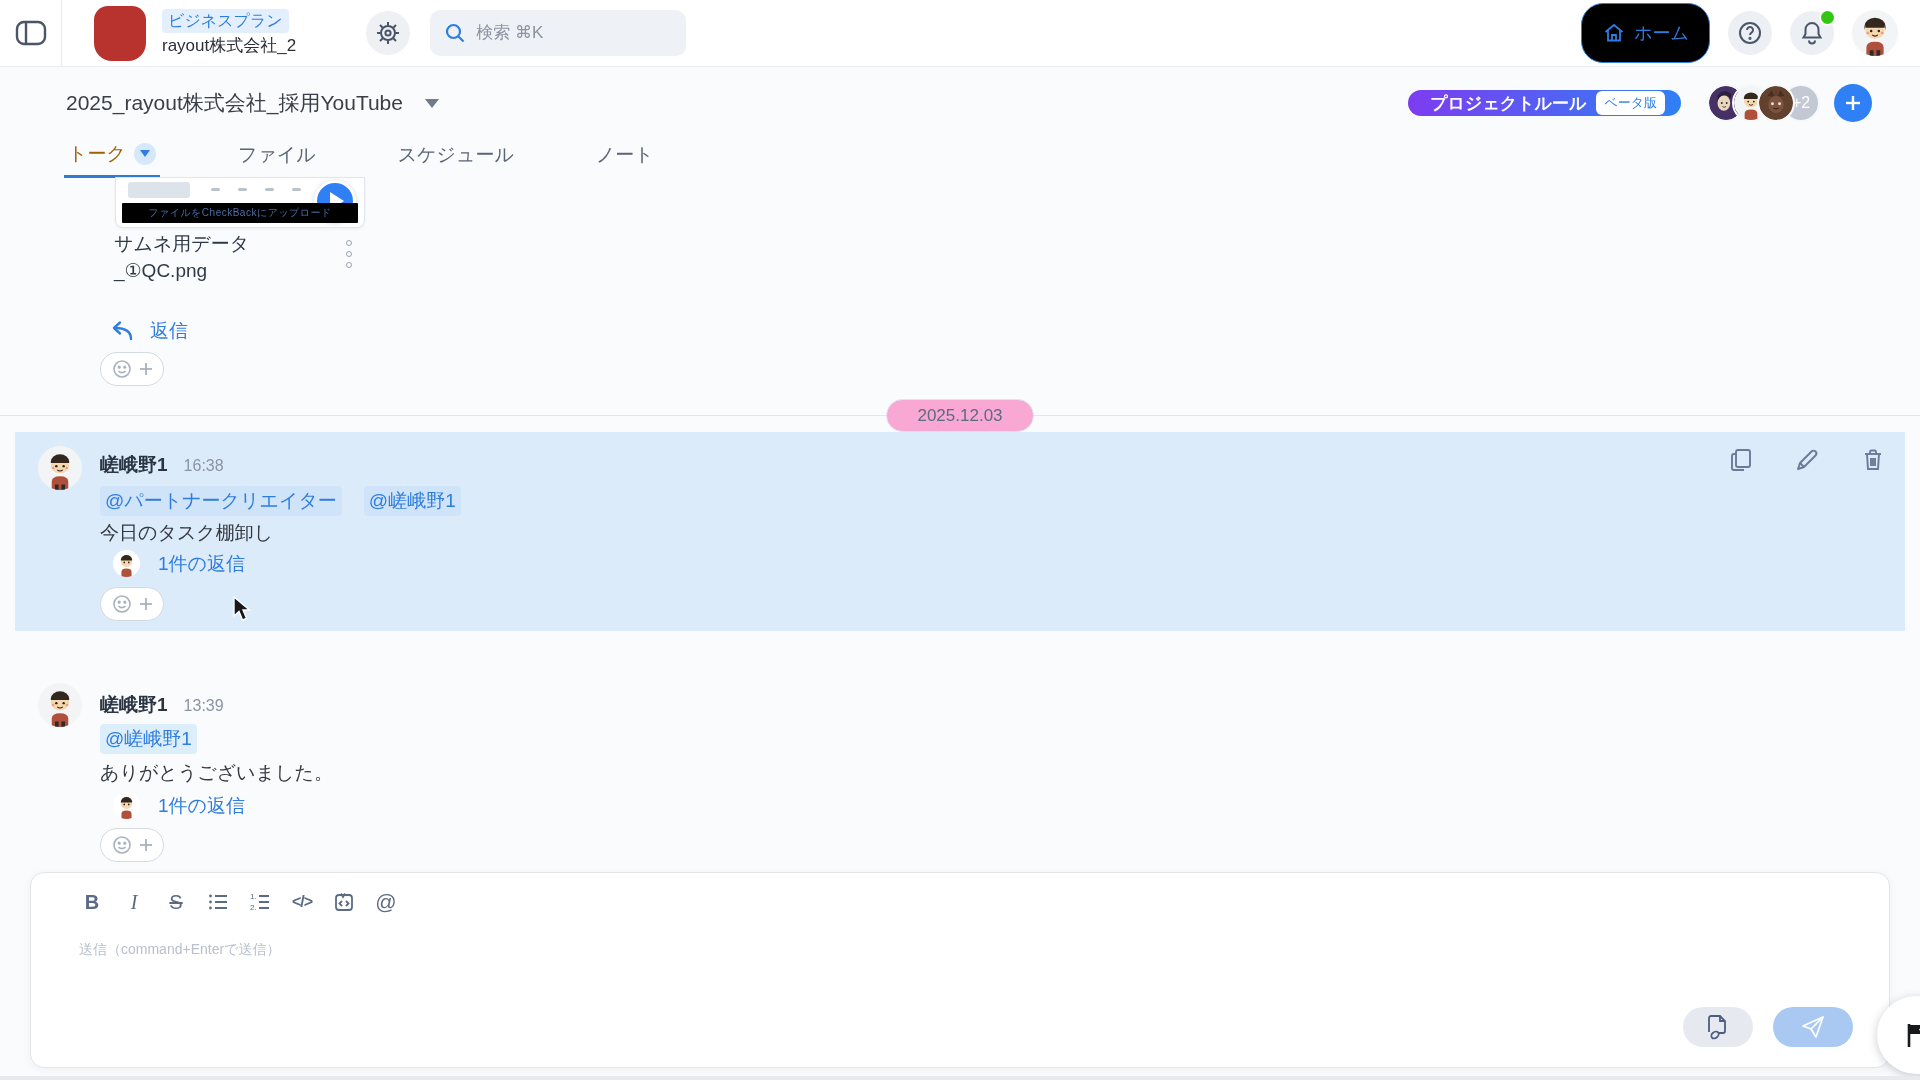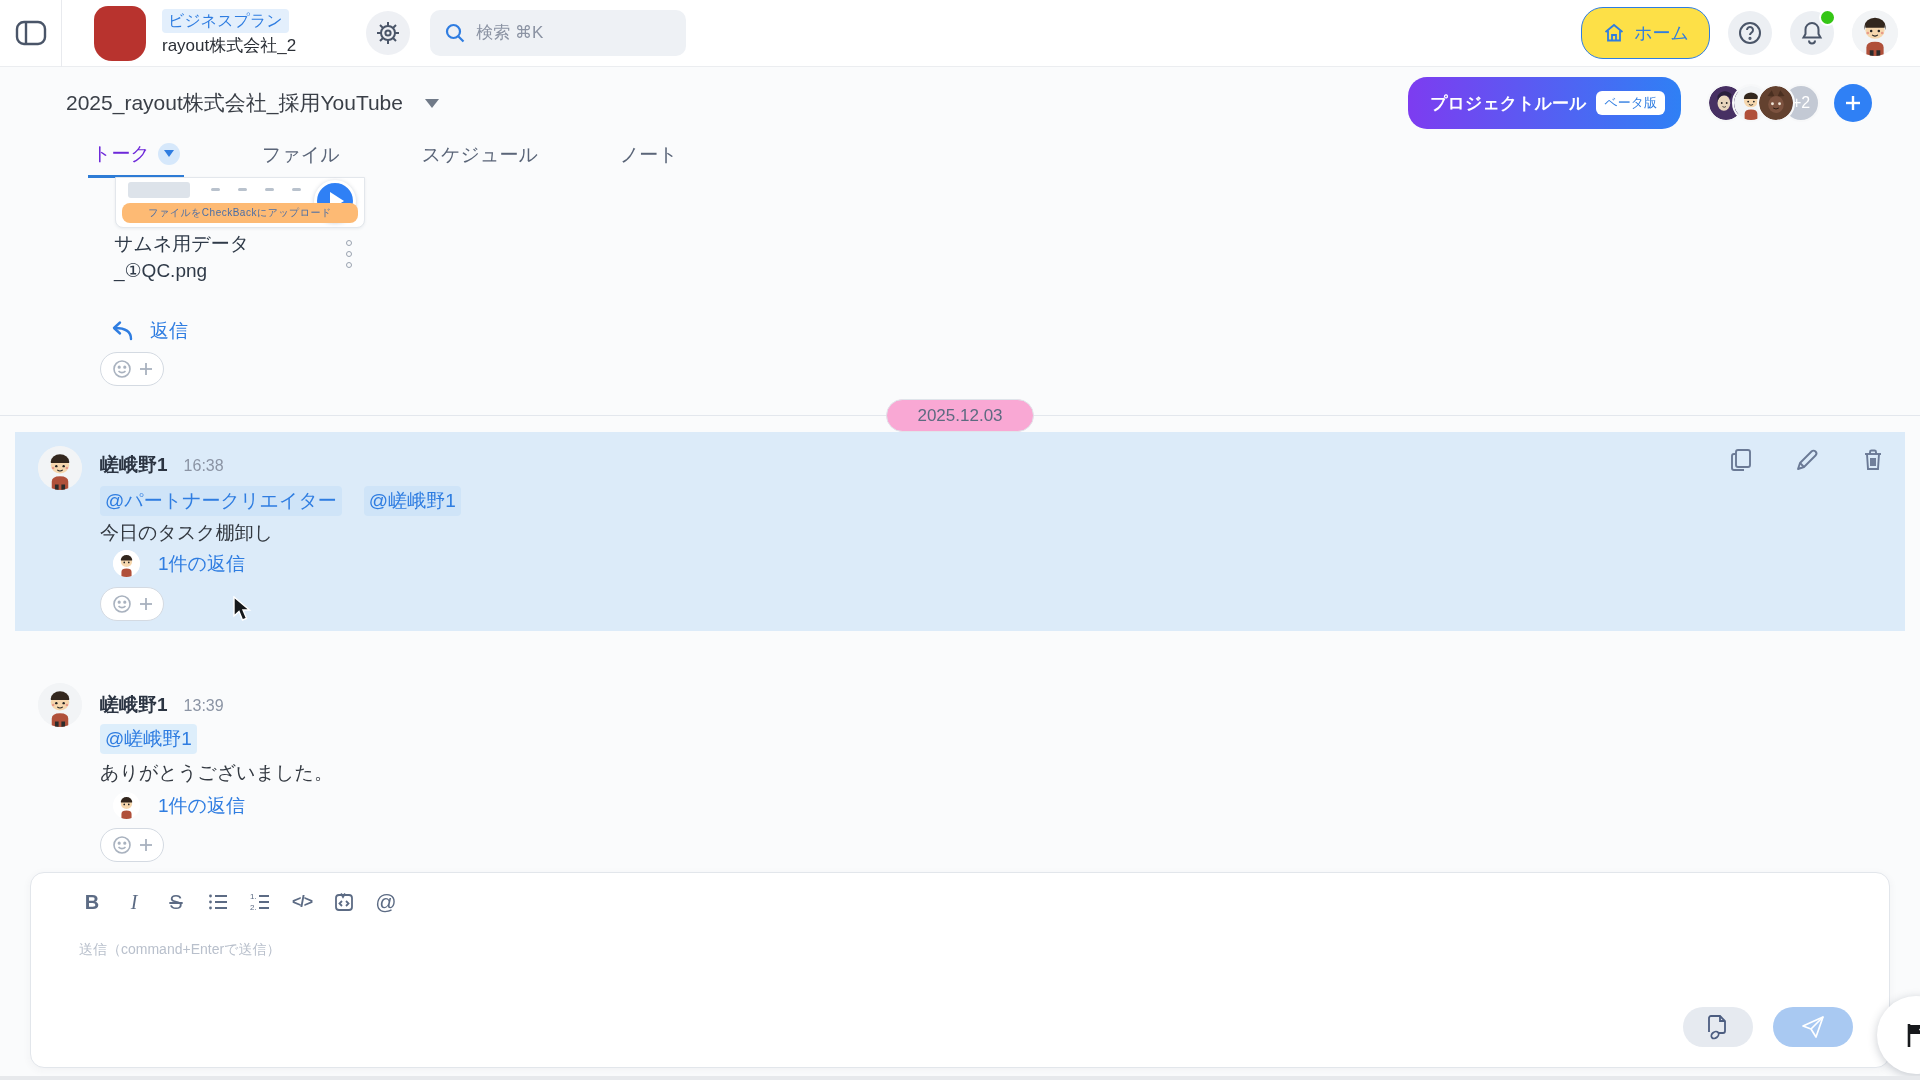--- a/index.html
+++ b/index.html
@@ -12,52 +12,52 @@
   .sidebar-toggle { width: 62px; height: 67px; display: flex; align-items: center; justify-content: center; border-right: 1px solid #e8eaee; cursor: pointer; }
   .logo { width: 52px; height: 55px; margin-left: 32px; background: #b8332e; border-radius: 14px 14px 18px 18px; }
   .org { margin-left: 16px; display: flex; flex-direction: column; gap: 2px; }
   .plan-badge { align-self: flex-start; background: #e3effc; color: #2f7de1; font-size: 16px; padding: 2px 6px; border-radius: 4px; line-height: 1.2; }
   .org-name { color: #2b2f36; font-size: 17px; line-height: 1.3; }
   .gear-btn { width: 44px; height: 44px; margin-left: 70px; border-radius: 50%; background: #eef0f4; display: flex; align-items: center; justify-content: center; cursor: pointer; }
   .search-box { margin-left: 20px; width: 256px; height: 46px; background: #eef1f5; border-radius: 10px; display: flex; align-items: center; padding: 0 14px; gap: 10px; }
   .search-box input { border: none; outline: none; background: transparent; font-size: 17px; color: #4a5462; width: 180px; font-family: inherit; }
   .search-box input::placeholder { color: #8b93a3; }
   .header-right { margin-left: auto; display: flex; align-items: center; gap: 18px; padding-right: 22px; }
-  .home-btn { display: flex; align-items: center; gap: 8px; border: 1.5px solid #2f7de1; color: #2f7de1; background: #fde047; border-radius: 22px; height: 52px; padding: 12px 20px; font-size: 18px; cursor: pointer; }
+  .home-btn { display: flex; align-items: center; gap: 8px; border: 1.5px solid #2f7de1; color: #2f7de1; background: #000000; border-radius: 22px; height: 60px; padding: 12px 20px; font-size: 18px; cursor: pointer; }
   .round-btn { width: 44px; height: 44px; border-radius: 50%; background: #eceff3; display: flex; align-items: center; justify-content: center; position: relative; cursor: pointer; }
   .noti-dot { position: absolute; top: -2px; right: -2px; width: 17px; height: 17px; border-radius: 50%; background: #35c615; border: 2px solid #fff; }
   .header-avatar { width: 46px; height: 46px; border-radius: 50%; overflow: hidden; background: #f2f4f6; cursor: pointer; }
 
   
   .project-row { position: absolute; top: 78px; left: 0; width: 1920px; height: 50px; display: flex; align-items: center; padding: 0 48px 0 66px; }
   .project-title { font-size: 21px; color: #3a3f47; font-weight: 500; }
   .title-caret { margin-left: 22px; width: 0; height: 0; border-left: 7px solid transparent; border-right: 7px solid transparent; border-top: 9px solid #707a88; cursor: pointer; }
   .project-right { margin-left: auto; display: flex; align-items: center; }
-  .rules-btn { display: flex; align-items: center; gap: 10px; height: 52px; padding: 0 16px 0 22px; border-radius: 19px; border: none; background: linear-gradient(90deg, #7d3cf0, #2f80f5); color: #fff; font-size: 17px; font-weight: 700; cursor: pointer; font-family: inherit; }
+  .rules-btn { display: flex; align-items: center; gap: 10px; height: 26px; padding: 0 16px 0 22px; border-radius: 19px; border: none; background: linear-gradient(90deg, #7d3cf0, #2f80f5); color: #fff; font-size: 17px; font-weight: 700; cursor: pointer; font-family: inherit; }
   .beta-badge { background: #ffffff; color: #2f7de1; font-size: 13px; font-weight: 400; border-radius: 6px; padding: 3px 8px; }
   .avatar-stack { display: flex; align-items: center; margin-left: 26px; }
   .stack-av { width: 38px; height: 38px; border-radius: 50%; overflow: hidden; border: 2px solid #f7f8f9; }
   .stack-av + .stack-av { margin-left: -13px; }
   .more-count { width: 38px; height: 38px; margin-left: -13px; border-radius: 50%; background: #c3c9d4; color: #fff; font-size: 16px; display: flex; align-items: center; justify-content: center; border: 2px solid #f7f8f9; z-index: 1; }
   .z1 { z-index: 2; } .z2 { z-index: 3; } .z3 { z-index: 4; }
   .add-member-btn { width: 38px; height: 38px; margin-left: 14px; border-radius: 50%; border: none; background: #2f80f5; display: flex; align-items: center; justify-content: center; cursor: pointer; }
 
   
   .tabs { position: absolute; top: 132px; left: 0; width: 1920px; height: 46px; display: flex; align-items: stretch; padding-left: 64px; gap: 74px; }
   .tab { display: flex; align-items: center; gap: 8px; font-size: 19px; color: #5a6578; cursor: pointer; padding: 0 4px; }
-  .tab.active { color: #6d28d9; border-bottom: 3px solid #2e7cd6; margin-left: 24px; }
+  .tab.active { color: #a16207; border-bottom: 3px solid #2e7cd6; }
   .tab-caret-circle { width: 22px; height: 22px; border-radius: 50%; background: #d6e8fb; display: flex; align-items: center; justify-content: center; }
   .tab-caret-circle i { width: 0; height: 0; border-left: 5px solid transparent; border-right: 5px solid transparent; border-top: 7px solid #2f7de1; }
 
   
   .thumb-card { position: absolute; left: 115px; top: 177px; width: 250px; height: 51px; background: #fff; border: 1px solid #e3e7ec; border-radius: 0 0 8px 8px; box-shadow: 0 1px 3px rgba(40,60,90,.08); overflow: visible; cursor: pointer; }
   .thumb-bar { position: absolute; left: 12px; top: 4px; width: 62px; height: 16px; background: #dde3ea; border-radius: 3px; }
   .thumb-dashes { position: absolute; left: 95px; top: 10px; display: flex; gap: 18px; }
   .thumb-dashes span { width: 9px; height: 3px; background: #b9c2cd; border-radius: 2px; }
-  .thumb-caption { position: absolute; left: 6px; right: 6px; bottom: 4px; height: 20px; background: #fdba74; border-radius: 8px; color: #4a6ea6; font-size: 10px; display: flex; align-items: center; justify-content: center; letter-spacing: .5px; margin-top: 41px; }
+  .thumb-caption { position: absolute; left: 6px; right: 6px; bottom: 4px; height: 20px; background: #000000; border-radius: 1px; color: #4a6ea6; font-size: 10px; display: flex; align-items: center; justify-content: center; letter-spacing: .5px; margin-top: 41px; }
   .play-btn { position: absolute; right: 8px; top: 2px; width: 42px; height: 42px; border-radius: 50%; background: #2f80f5; border: 3px solid #fff; display: flex; align-items: center; justify-content: center; box-shadow: 0 1px 4px rgba(40,60,90,.25); }
   .play-btn i { width: 0; height: 0; border-top: 9px solid transparent; border-bottom: 9px solid transparent; border-left: 14px solid #fff; margin-left: 4px; }
   .kebab { position: absolute; left: 346px; top: 240px; display: flex; flex-direction: column; gap: 5px; cursor: pointer; }
   .kebab span { width: 6px; height: 6px; border: 1.5px solid #9aa3b0; border-radius: 50%; }
   .filename { position: absolute; left: 114px; top: 230px; font-size: 19px; color: #2f3a48; line-height: 27px; }
   .reply-link-row { position: absolute; left: 108px; top: 318px; display: flex; align-items: center; gap: 16px; color: #2f7de1; font-size: 19px; cursor: pointer; }
   .emoji-pill { display: flex; align-items: center; gap: 7px; width: 64px; height: 34px; border: 1.5px solid #d4dae2; border-radius: 17px; background: #fff; justify-content: center; cursor: pointer; }
   .pill-a { position: absolute; left: 100px; top: 352px; }
 
   .date-divider { position: absolute; left: 0; width: 1920px; height: 33px; display: flex; align-items: center; justify-content: center; }

